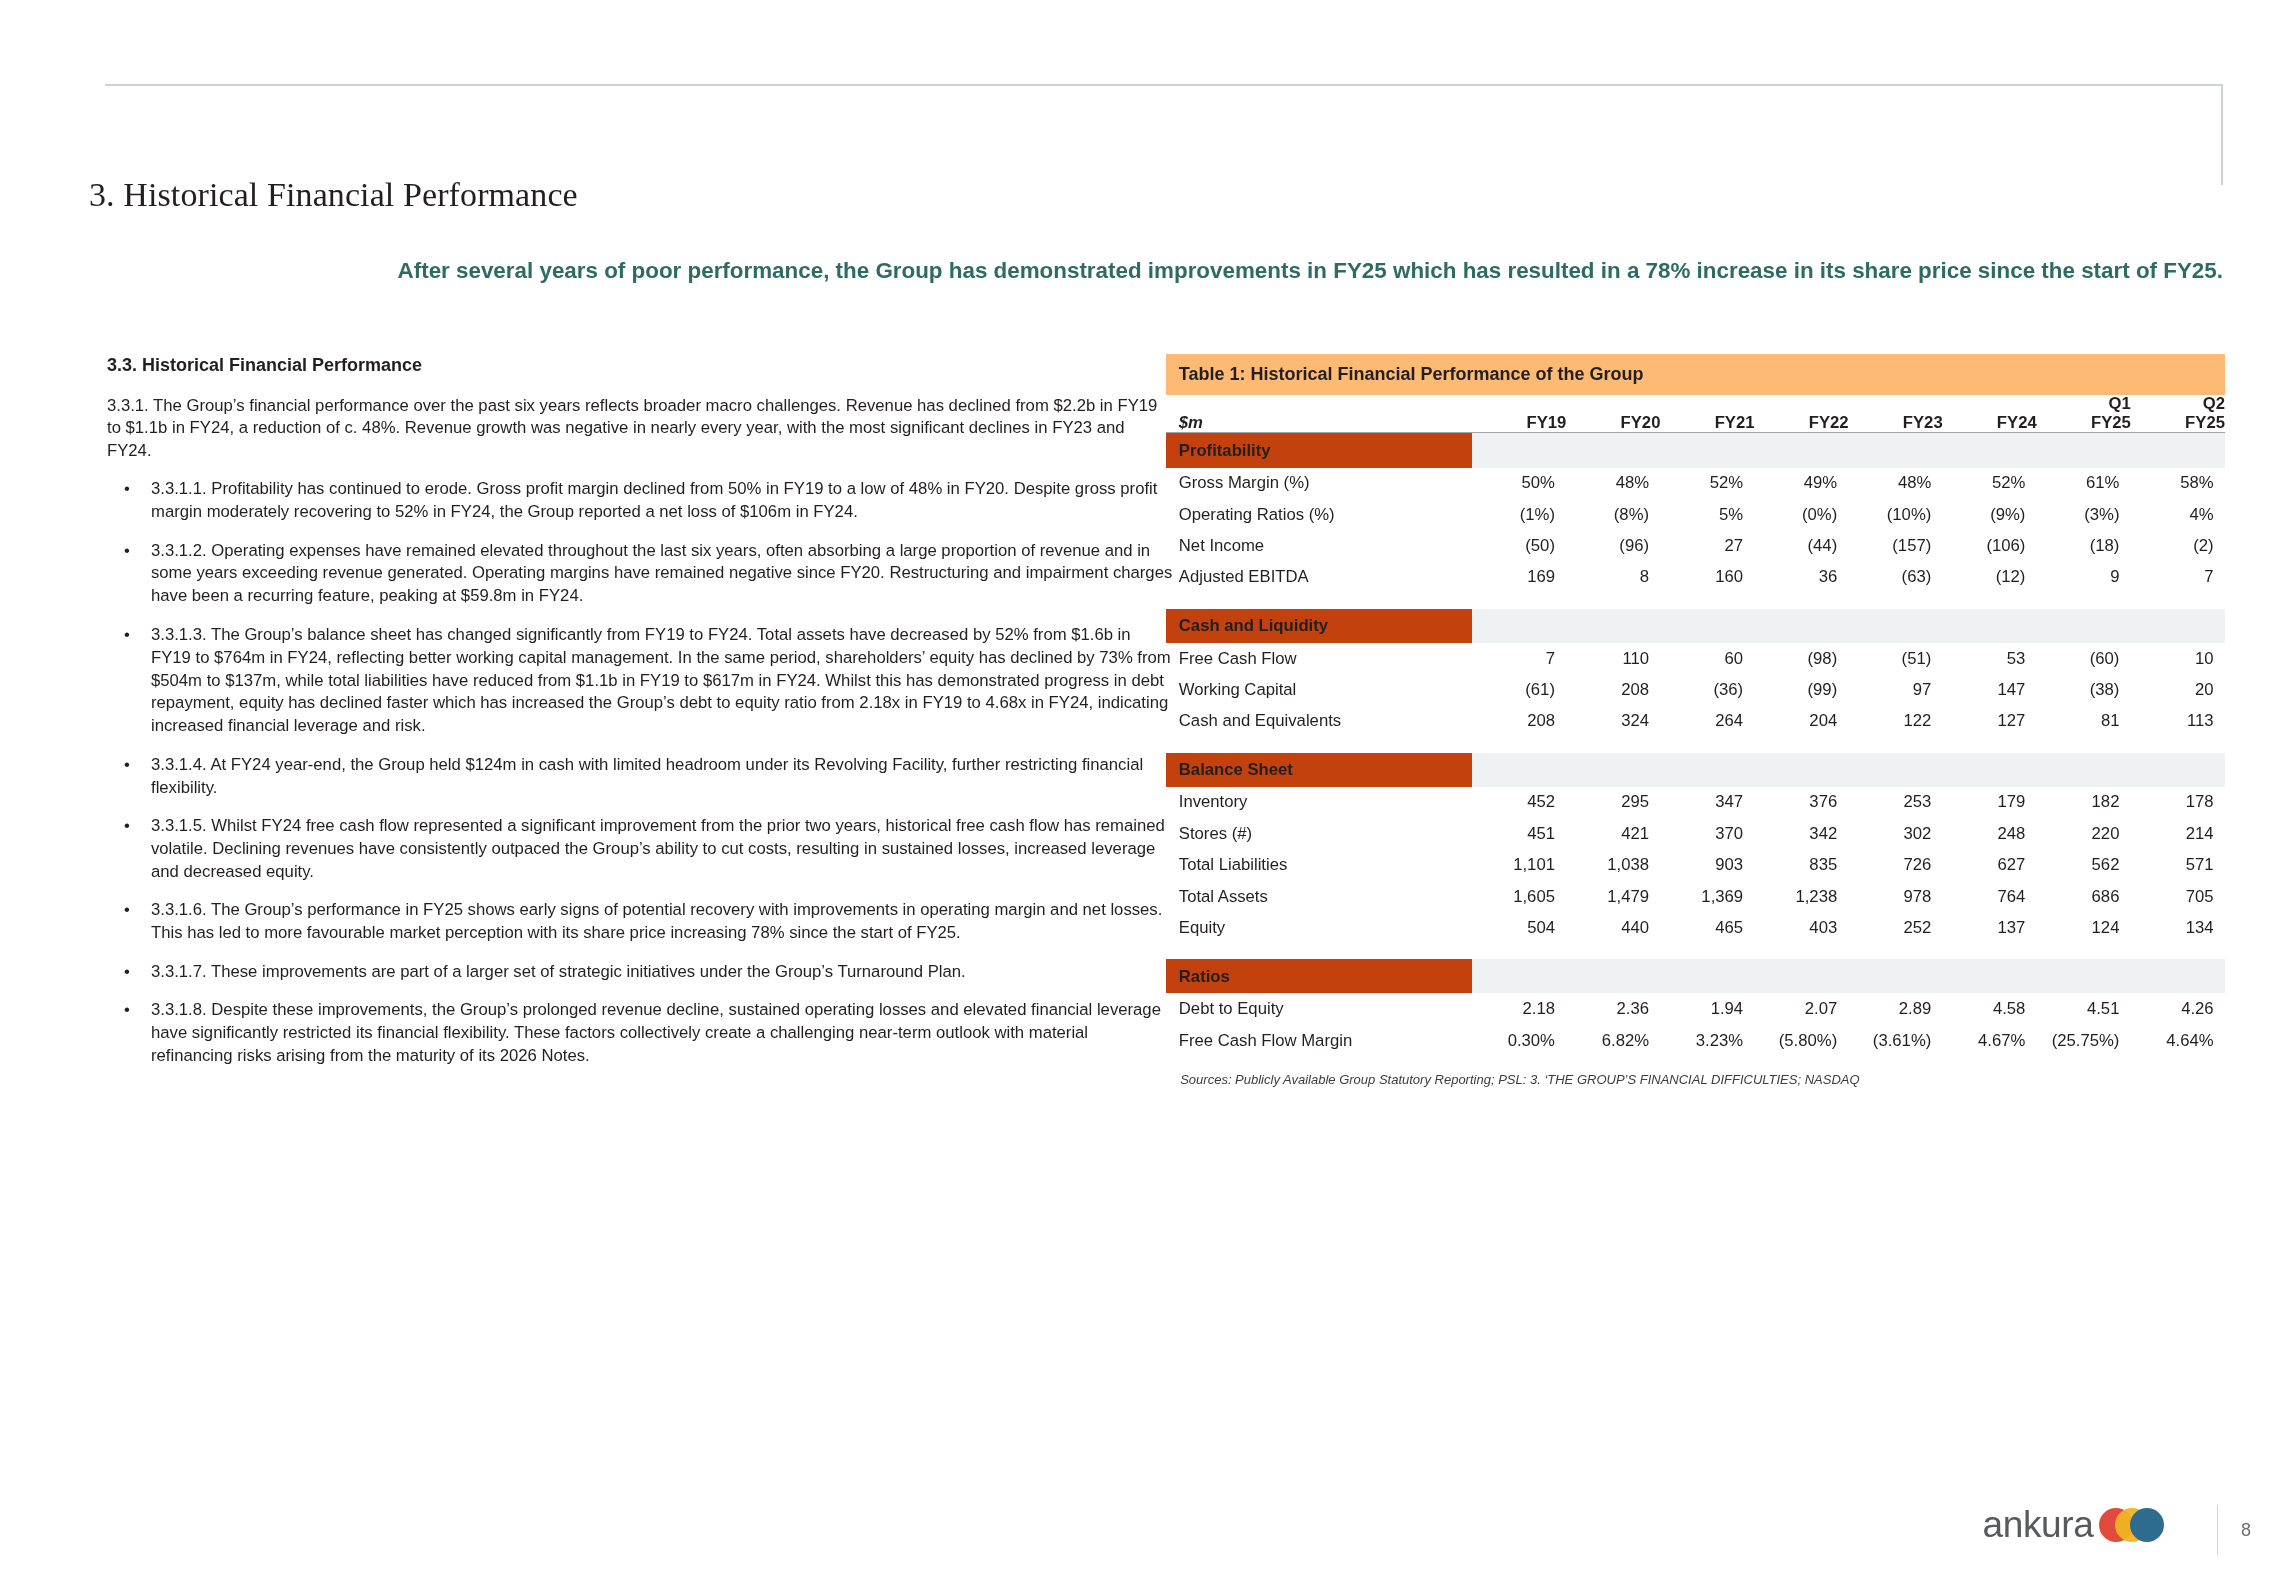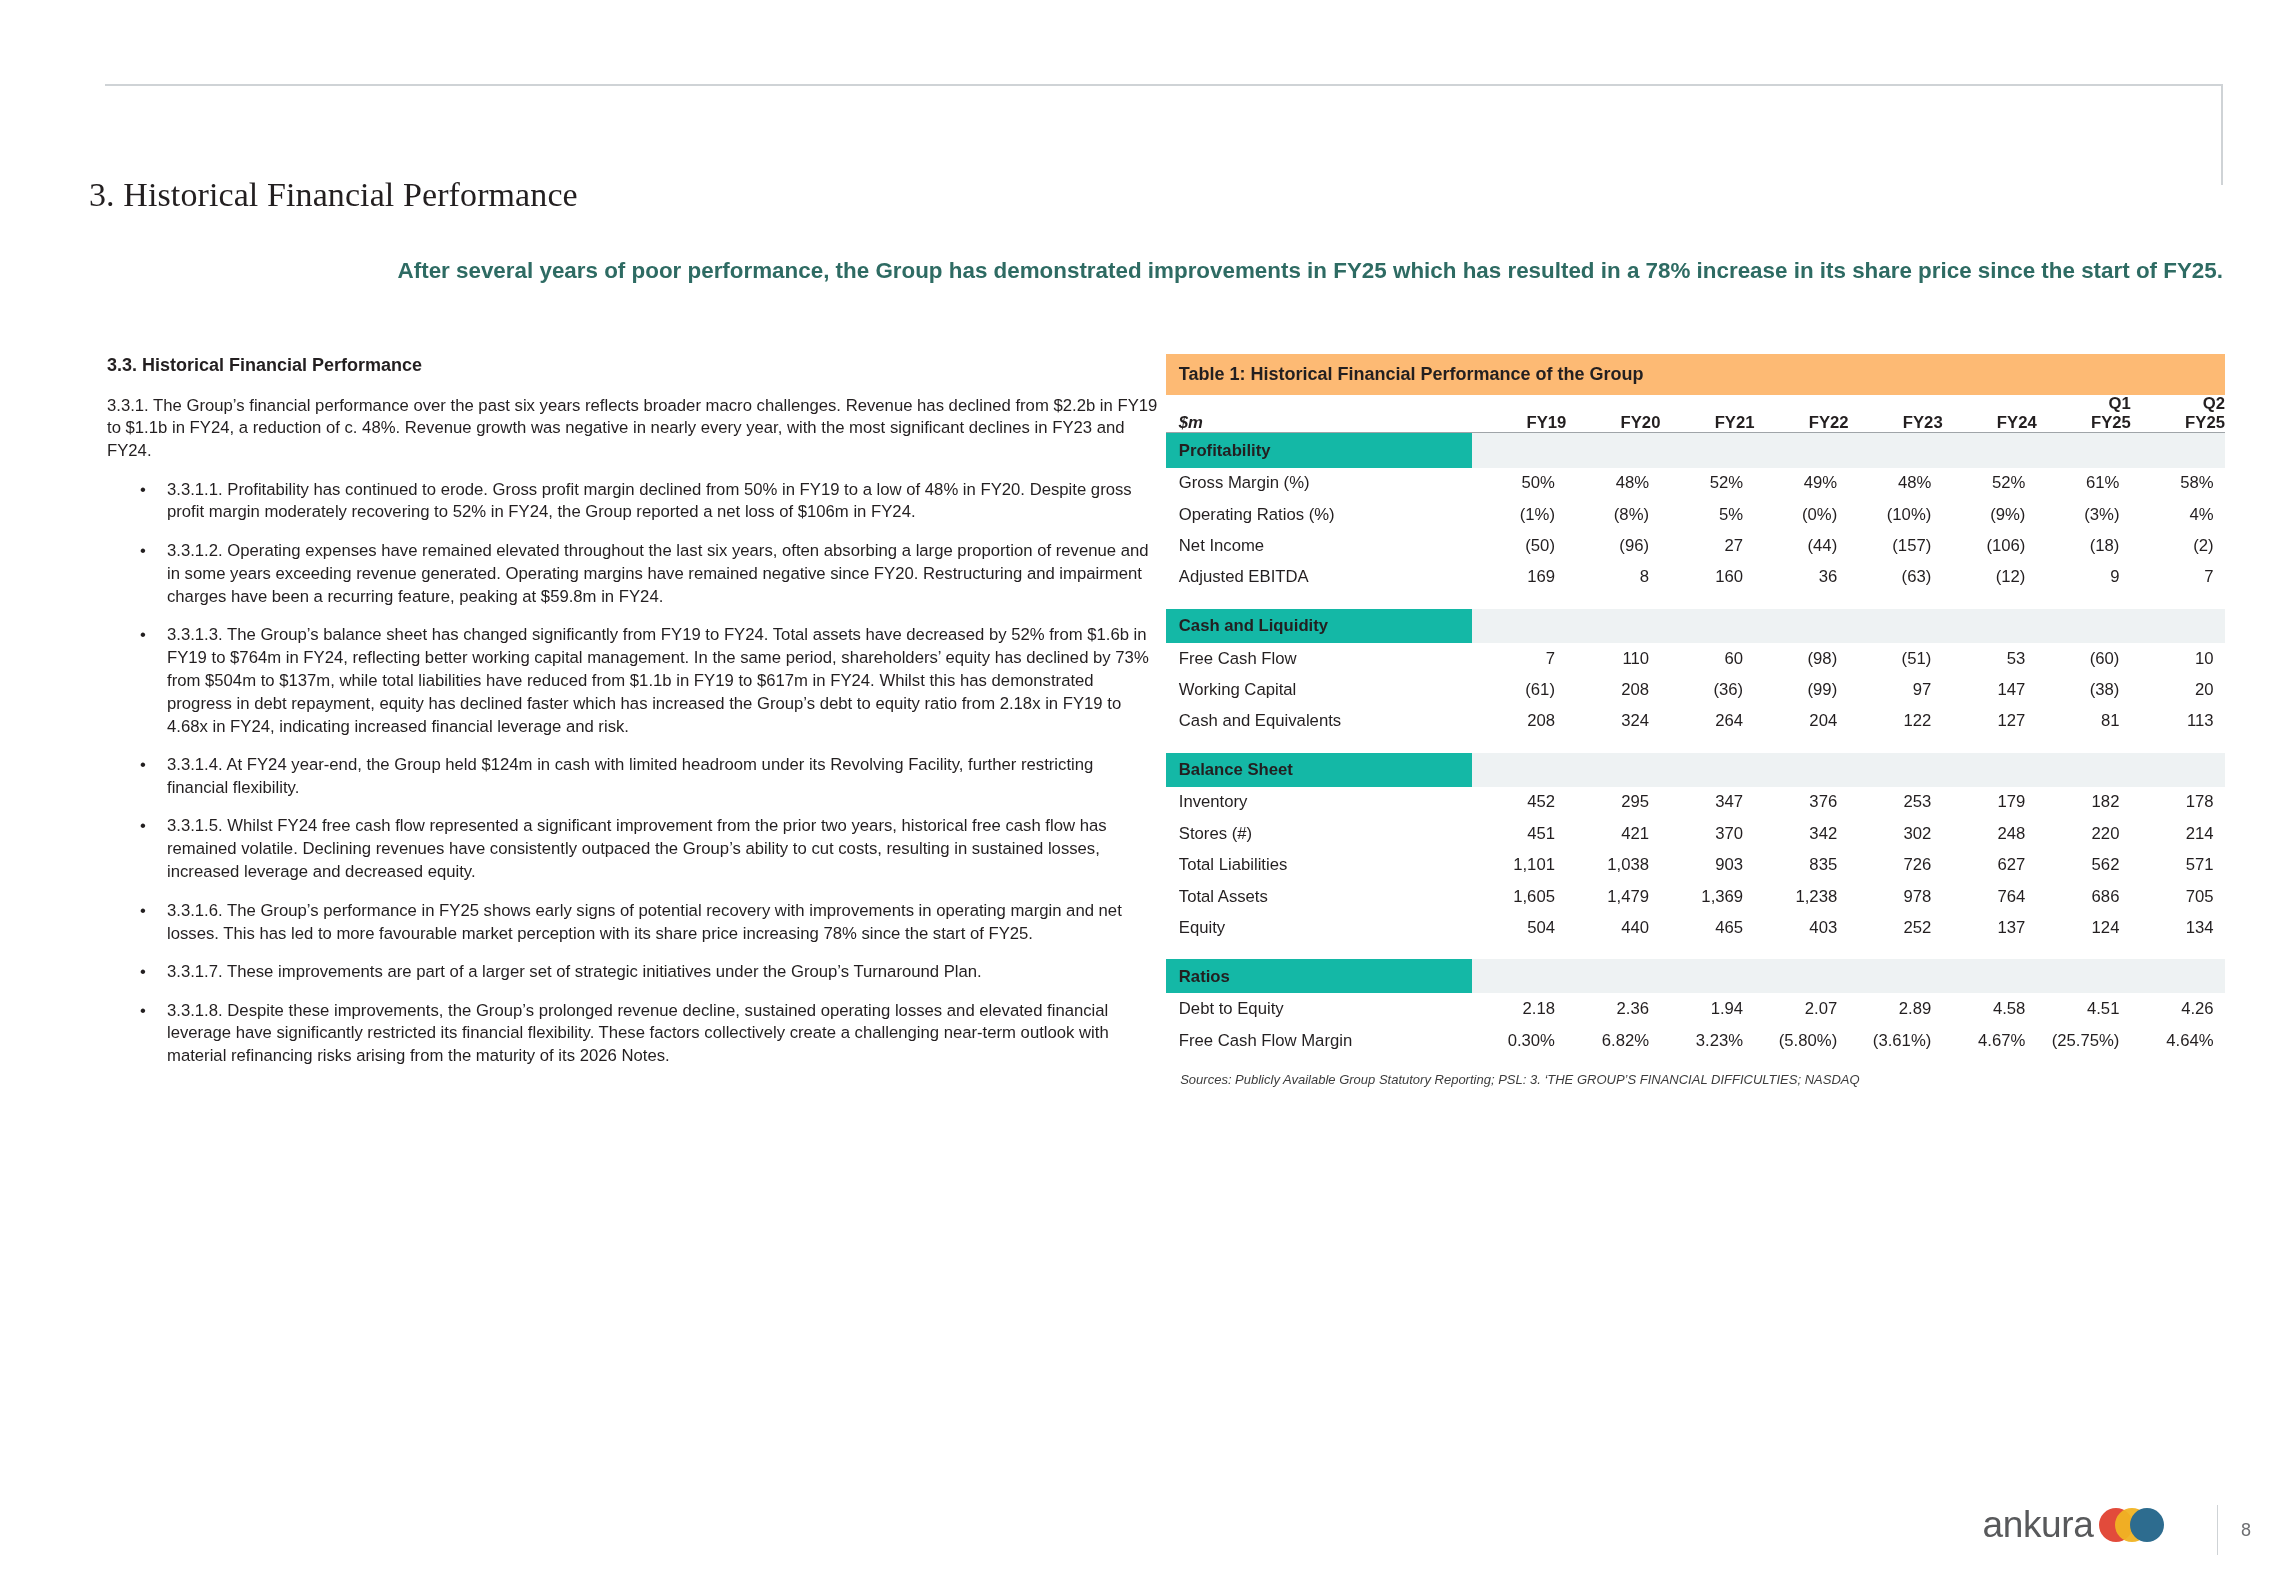--- a/index.html
+++ b/index.html
@@ -70,21 +70,21 @@
     color: #231f20;
     margin-bottom: 18.5px;
   }
   .para {
     font-size: 16.7px;
     line-height: 1.36;
     color: #231f20;
     margin-bottom: 15.6px;
   }
   .bullet-list {
-    margin: 16px;
+    margin: 0;
     padding: 0;
     list-style: none;
   }
   .bullet {
     position: relative;
     font-size: 16.7px;
     line-height: 1.37;
     color: #231f20;
     margin-bottom: 15.6px;
     padding-left: 44px;
@@ -140,21 +140,21 @@
     padding-left: 12.8px;
     font-weight: bold;
   }
   .hdr-two {
     display: block;
   }
   tr.sect td {
     font-weight: bold;
     font-size: 16.7px;
     padding: 7.8px 0 6.4px 12.8px;
-    background: #14b8a6;
+    background: #c2410c;
   }
   tr.sect td.fill { background: #eef2f3; }
   tr.data td {
     font-size: 16.7px;
     padding: 5.7px 11.4px 5.7px 0;
     text-align: right;
     color: #231f20;
   }
   tr.data td.lbl {
     text-align: left;

